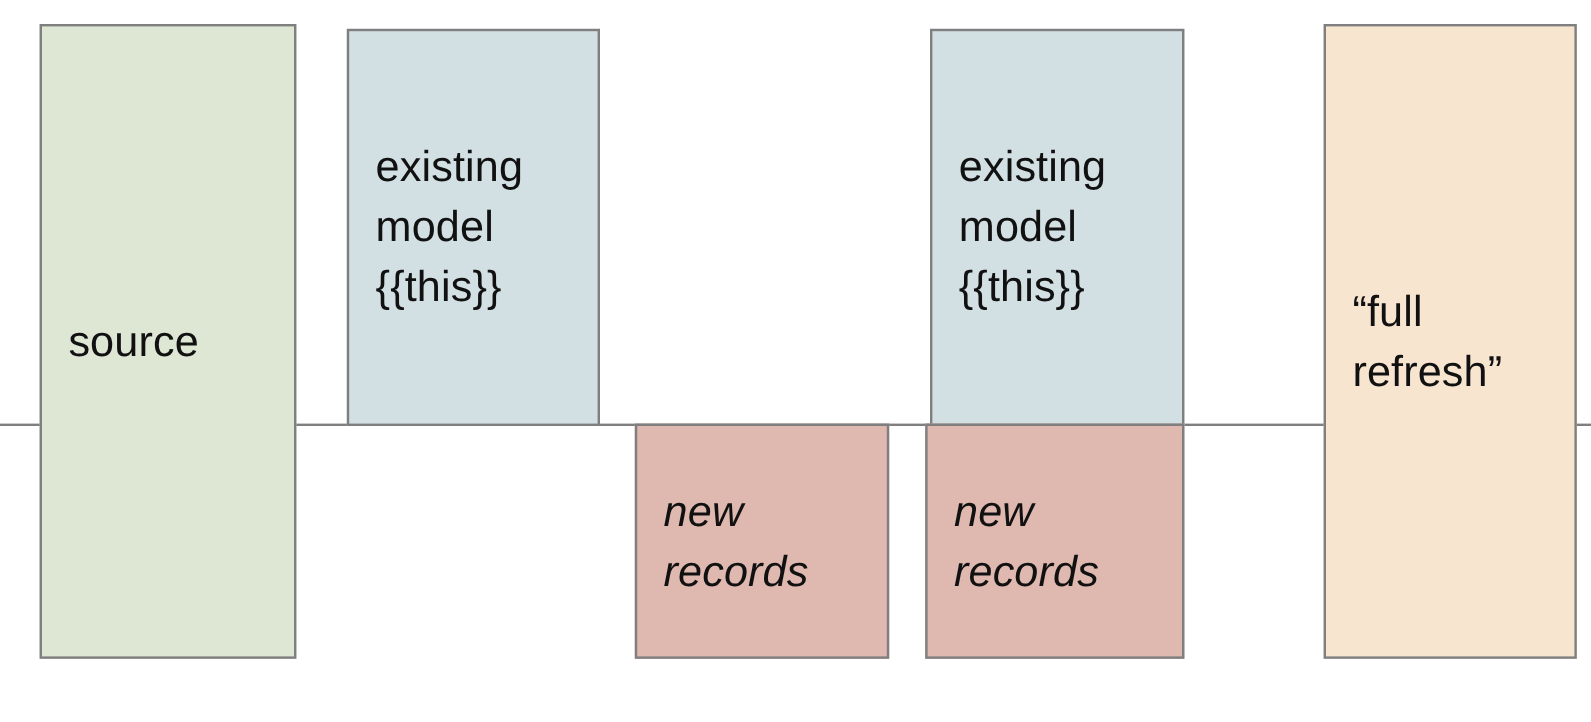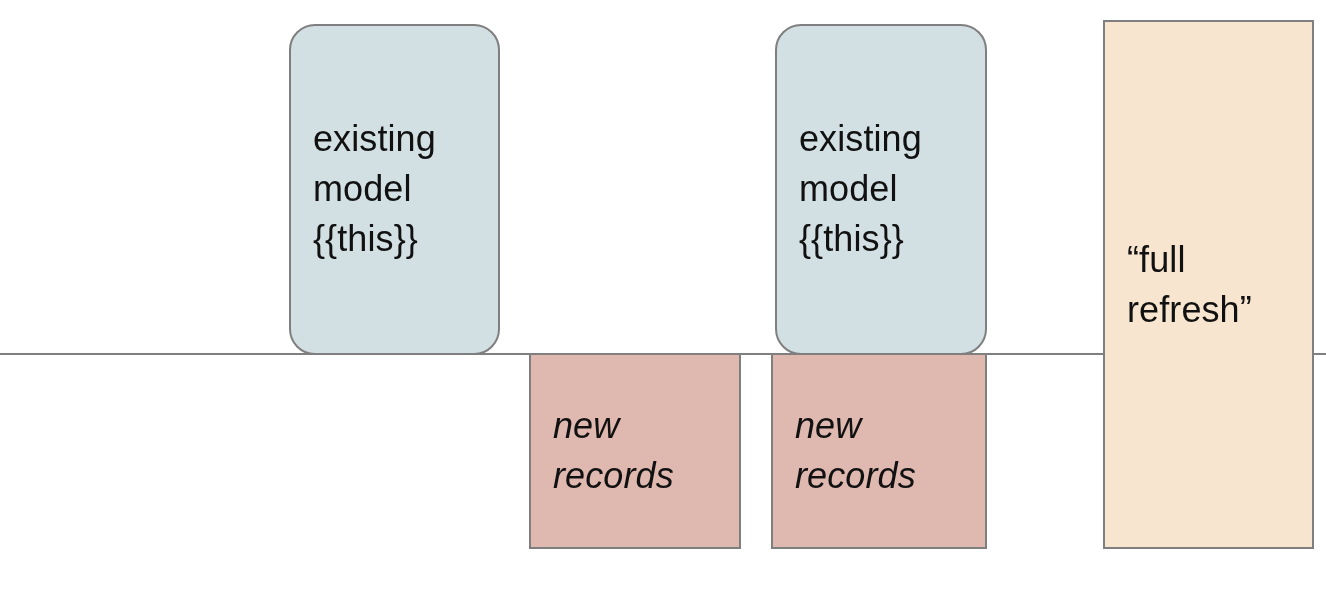--- a/index.html
+++ b/index.html
@@ -42,31 +42,34 @@
     padding-left: 22px;
     padding-right: 10px;
     white-space: pre-line;
     letter-spacing: 0.1px;
   }
   
   .anchor-center { align-items: center; }
   .anchor-upper  { align-items: flex-start; }
 
   .green  { background: #dde7d4; }
-  .blue   { background: #d3e0e3; border-radius: 26px; }
+  .blue   { background: #d3e0e3; }
   .pink   { background: #dfb8b0; font-style: italic; }
   .orange { background: #f8e5d0; }
 </style>
 </head>
 <body>
 
 <div id="canvas" style="background: rgb(255, 255, 255);">
 
   <div class="axis-line" style="top: 353px; background: rgb(127, 127, 127);"></div>
 
+<div class="box green anchor-center" style="left: 33px; top: 20px; width: 214px; height: 529px; background: rgb(221, 231, 212); border-color: rgb(127, 127, 127);">
+      <span class="box-label">source</span>
+    </div>
     <div class="box blue anchor-upper" style="left: 289px; top: 24px; width: 211px; height: 331px; background: rgb(211, 224, 227); border-color: rgb(127, 127, 127);">
       <span class="box-label" style="padding-top: 88px;">existing
 model
 {{this}}</span>
     </div>
     <div class="box pink anchor-center" style="left: 529px; top: 353px; width: 212px; height: 196px; background: rgb(223, 184, 176); border-color: rgb(127, 127, 127);">
       <span class="box-label">new
 records</span>
     </div>
     <div class="box blue anchor-upper" style="left: 775px; top: 24px; width: 212px; height: 331px; background: rgb(211, 224, 227); border-color: rgb(127, 127, 127);">

